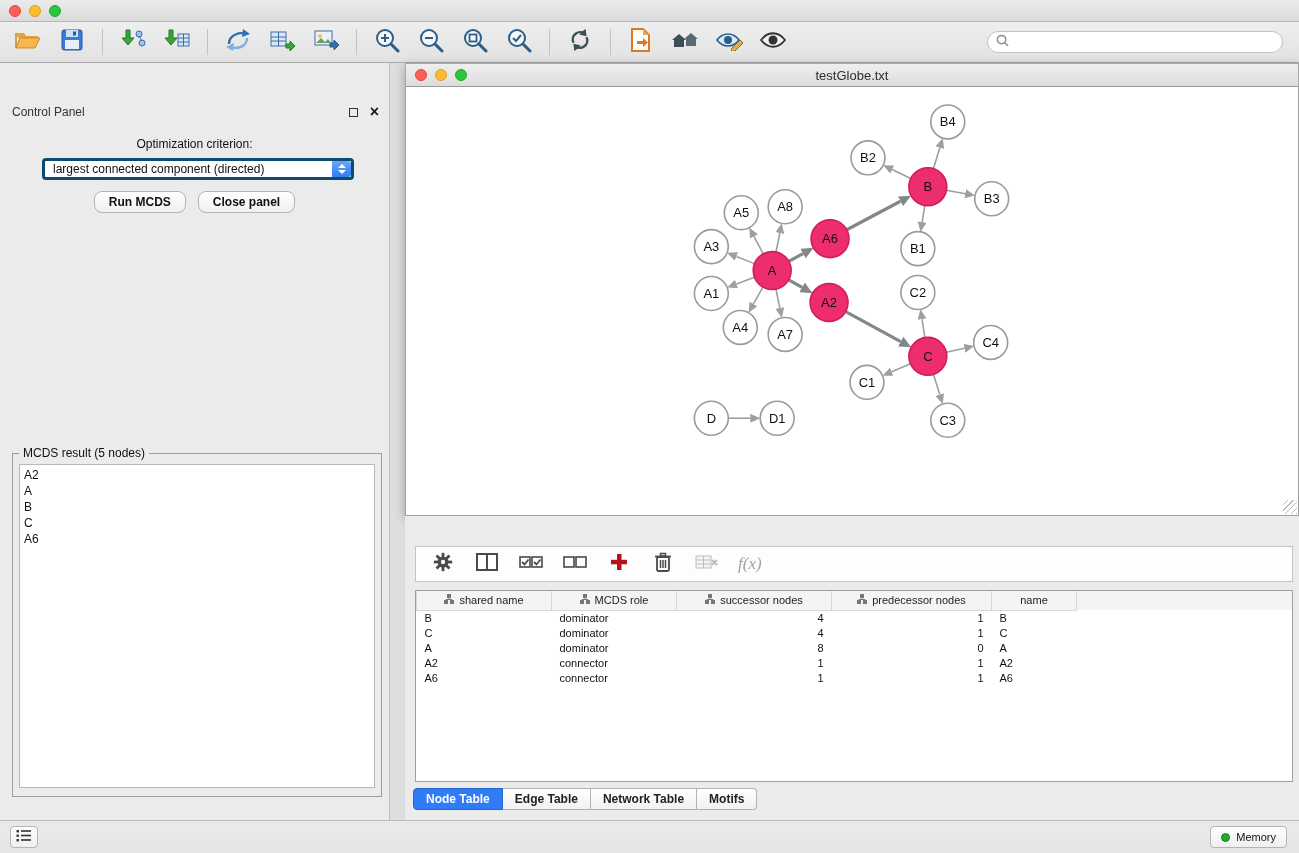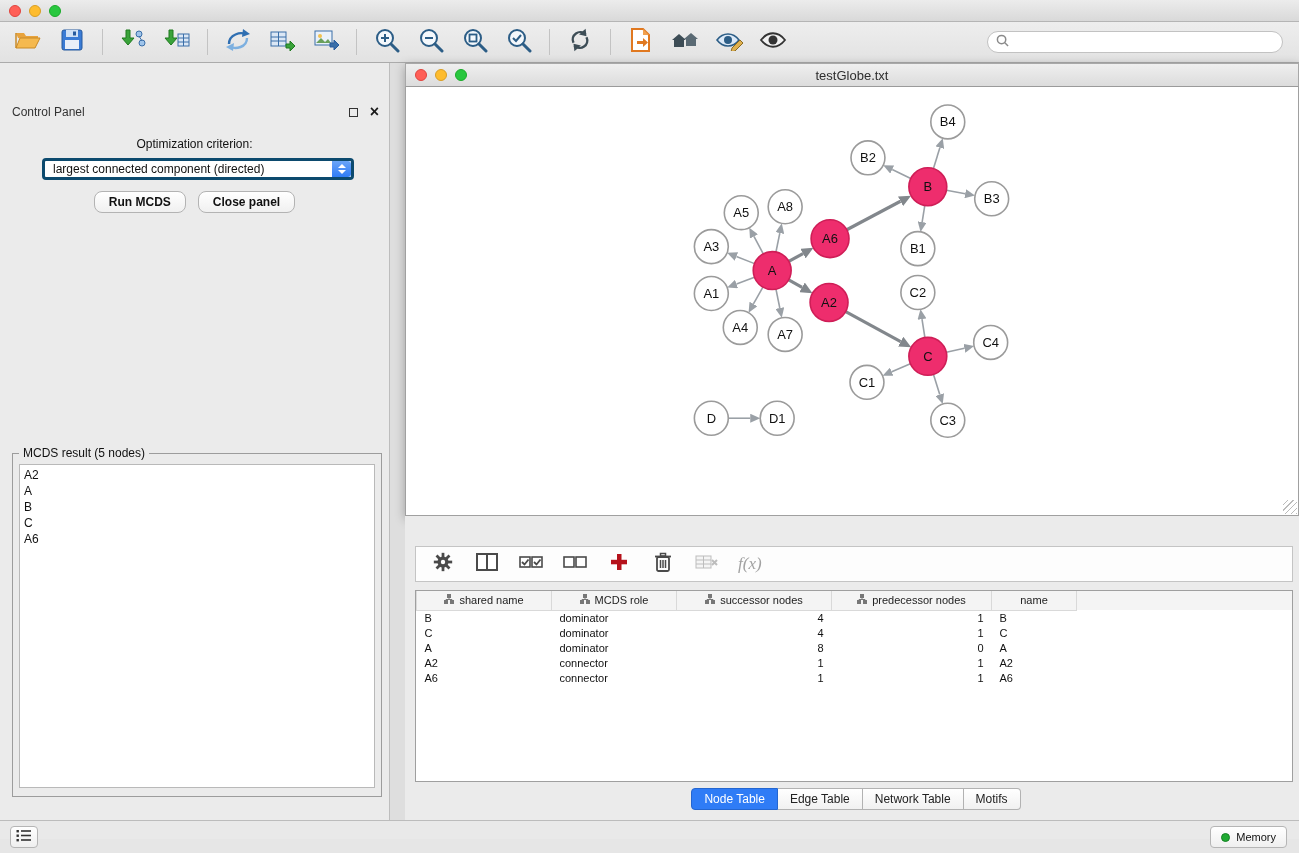--- a/index.html
+++ b/index.html
@@ -84,21 +84,21 @@
   .fx-label { font-family:"Liberation Serif", serif; font-style:italic; font-size:17px; color:#a2a2a2; }
 
   .tp-tablebox { position:absolute; left:10px; right:6px; top:74px; height:192px; background:#fff; border:1px solid #9f9f9f; overflow:hidden; }
   table.data { border-collapse:collapse; table-layout:fixed; width:100%; }
   table.data th { height:19px; background:#f4f4f4; border:1px solid #d9d9d9; border-top:none; font-size:11px; font-weight:400; color:#222; }
   table.data th .th-inner { display:flex; align-items:center; justify-content:center; gap:5px; }
   table.data td { font-size:11px; color:#111; padding:1px 8px; height:15px; white-space:nowrap; }
   td.num { text-align:right; }
   th.filler, td.filler { border:none !important; background:#fff; }
 
-  .tp-tabs { position:absolute; left:8px; right:0; top:272px; display:flex; justify-content:center; }
+  .tp-tabs { position:absolute; left:8px; right:0; top:272px; display:flex; justify-content:flex-start;font-weight:bold; }
   .tp-tab { height:22px; padding:0 12px; font-size:12px; color:#222; display:flex; align-items:center;
     background:linear-gradient(#ffffff,#f1f1f1); border:1px solid #b2b2b2; border-left-width:0; }
   .tp-tab:first-child { border-left-width:1px; border-radius:4px 0 0 4px; }
   .tp-tab:last-child { border-radius:0 4px 4px 0; }
   .tp-tab.active { background:#2f7cf6; color:#fff; border-color:#2466d0; }
 
   
   .statusbar { position:absolute; left:0; top:820px; width:1299px; height:19px; background:#e9e9e9; border-top:1px solid #bcbcbc; }
   .status-left-btn { position:absolute; left:10px; top:5px; width:28px; height:22px; background:linear-gradient(#fff,#efefef);
     border:1px solid #b5b5b5; border-radius:4px; display:flex; align-items:center; justify-content:center; }

